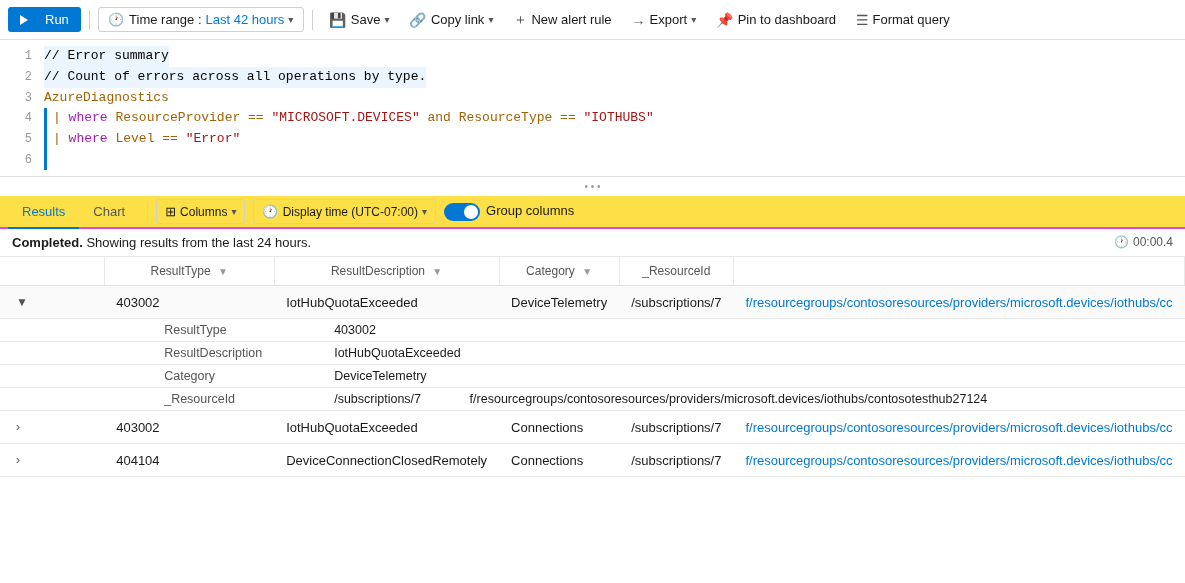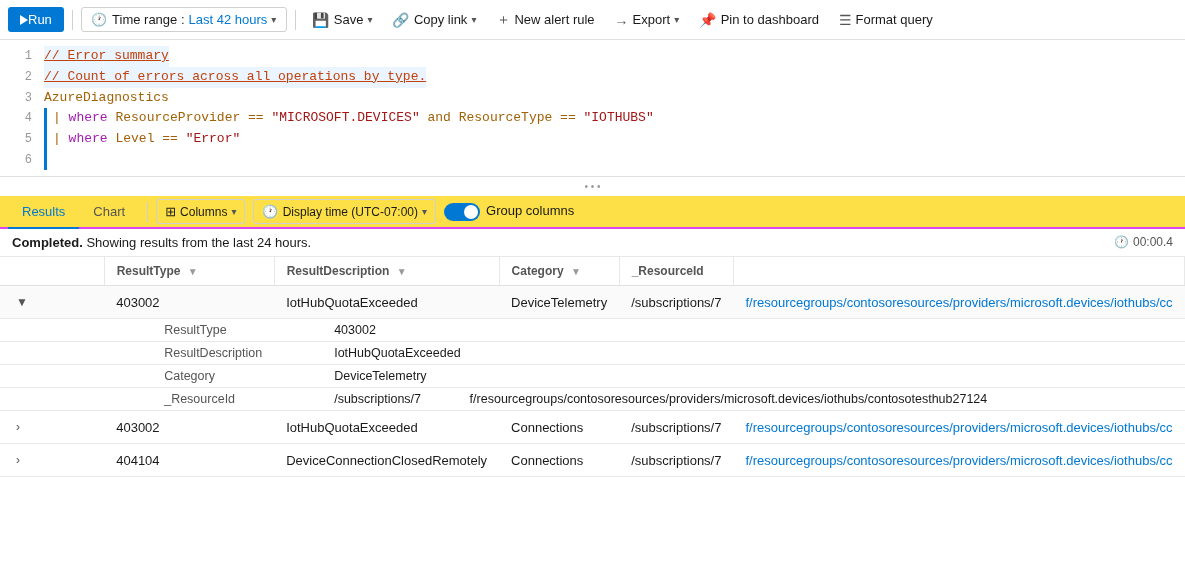--- a/index.html
+++ b/index.html
@@ -9,21 +9,21 @@
     .toolbar {
       display: flex;
       align-items: center;
       gap: 4px;
       padding: 6px 8px;
       border-bottom: 1px solid #e0e0e0;
       background: #fff;
       height: 40px;
     }
     .btn-run {
-      display: flex; align-items: center; gap: 0;
+      display: flex; align-items: center; gap: 17px;
       background: #0078d4; color: #fff;
       border: none; border-radius: 3px;
       padding: 5px 12px; cursor: pointer;
       font-size: 13px; font-weight: 500;
     }
     .btn-run .play-icon { width: 0; height: 0; border-top: 5px solid transparent; border-bottom: 5px solid transparent; border-left: 8px solid #fff; display: inline-block; }
     .toolbar-sep { width: 1px; height: 20px; background: #d0d0d0; margin: 0 4px; }
     .toolbar-btn {
       display: flex; align-items: center; gap: 4px;
       background: none; border: none; cursor: pointer;
@@ -53,21 +53,21 @@
       display: flex;
       align-items: flex-start;
       padding: 0 8px;
     }
     .line-num {
       color: #999; min-width: 24px; text-align: right;
       margin-right: 12px; user-select: none; font-size: 12px;
       padding-top: 1px;
     }
     .line-bar { width: 3px; background: #0078d4; margin-right: 6px; align-self: stretch; }
-    .code-comment { color: #c2410c; text-decoration: underline; }
+    .code-comment { color: #000000; }
     .code-keyword { color: #a21caf; }
     .code-string { color: #a31515; }
     .code-func { color: #795e26; }
     .code-plain { color: #a16207; }
     .code-highlight { background: #add6ff40; }
     .drag-handle { text-align: center; color: #999; font-size: 10px; padding: 4px; cursor: ns-resize; }
 
     
     .results-toolbar {
       display: flex; align-items: center; gap: 0;
@@ -105,23 +105,23 @@
       padding: 6px 12px; background: #fff;
       border-bottom: 1px solid #e8e8e8;
       font-size: 13px;
     }
     .status-completed { font-weight: 600; }
     .status-time { display: flex; align-items: center; gap: 4px; color: #555; font-size: 12px; }
 
     
     .results-table { width: 100%; border-collapse: collapse; }
     .results-table th {
-      text-align: left; padding: 7px 12px;
+      text-align: center; padding: 7px 12px;
       background: #fff; color: #555;
-      font-weight: 700; font-size: 12px;
+      font-weight: 400; font-size: 12px;
       border-bottom: 1px solid #e0e0e0;
       border-right: 1px solid #e8e8e8;
       white-space: nowrap;
     }
     .results-table th .filter-icon { color: #999; font-size: 10px; margin-left: 4px; }
     .results-table td {
       padding: 7px 12px; border-bottom: 1px solid #e8e8e8;
       font-size: 13px; white-space: nowrap;
     }
     .expand-col { width: 30px; }

